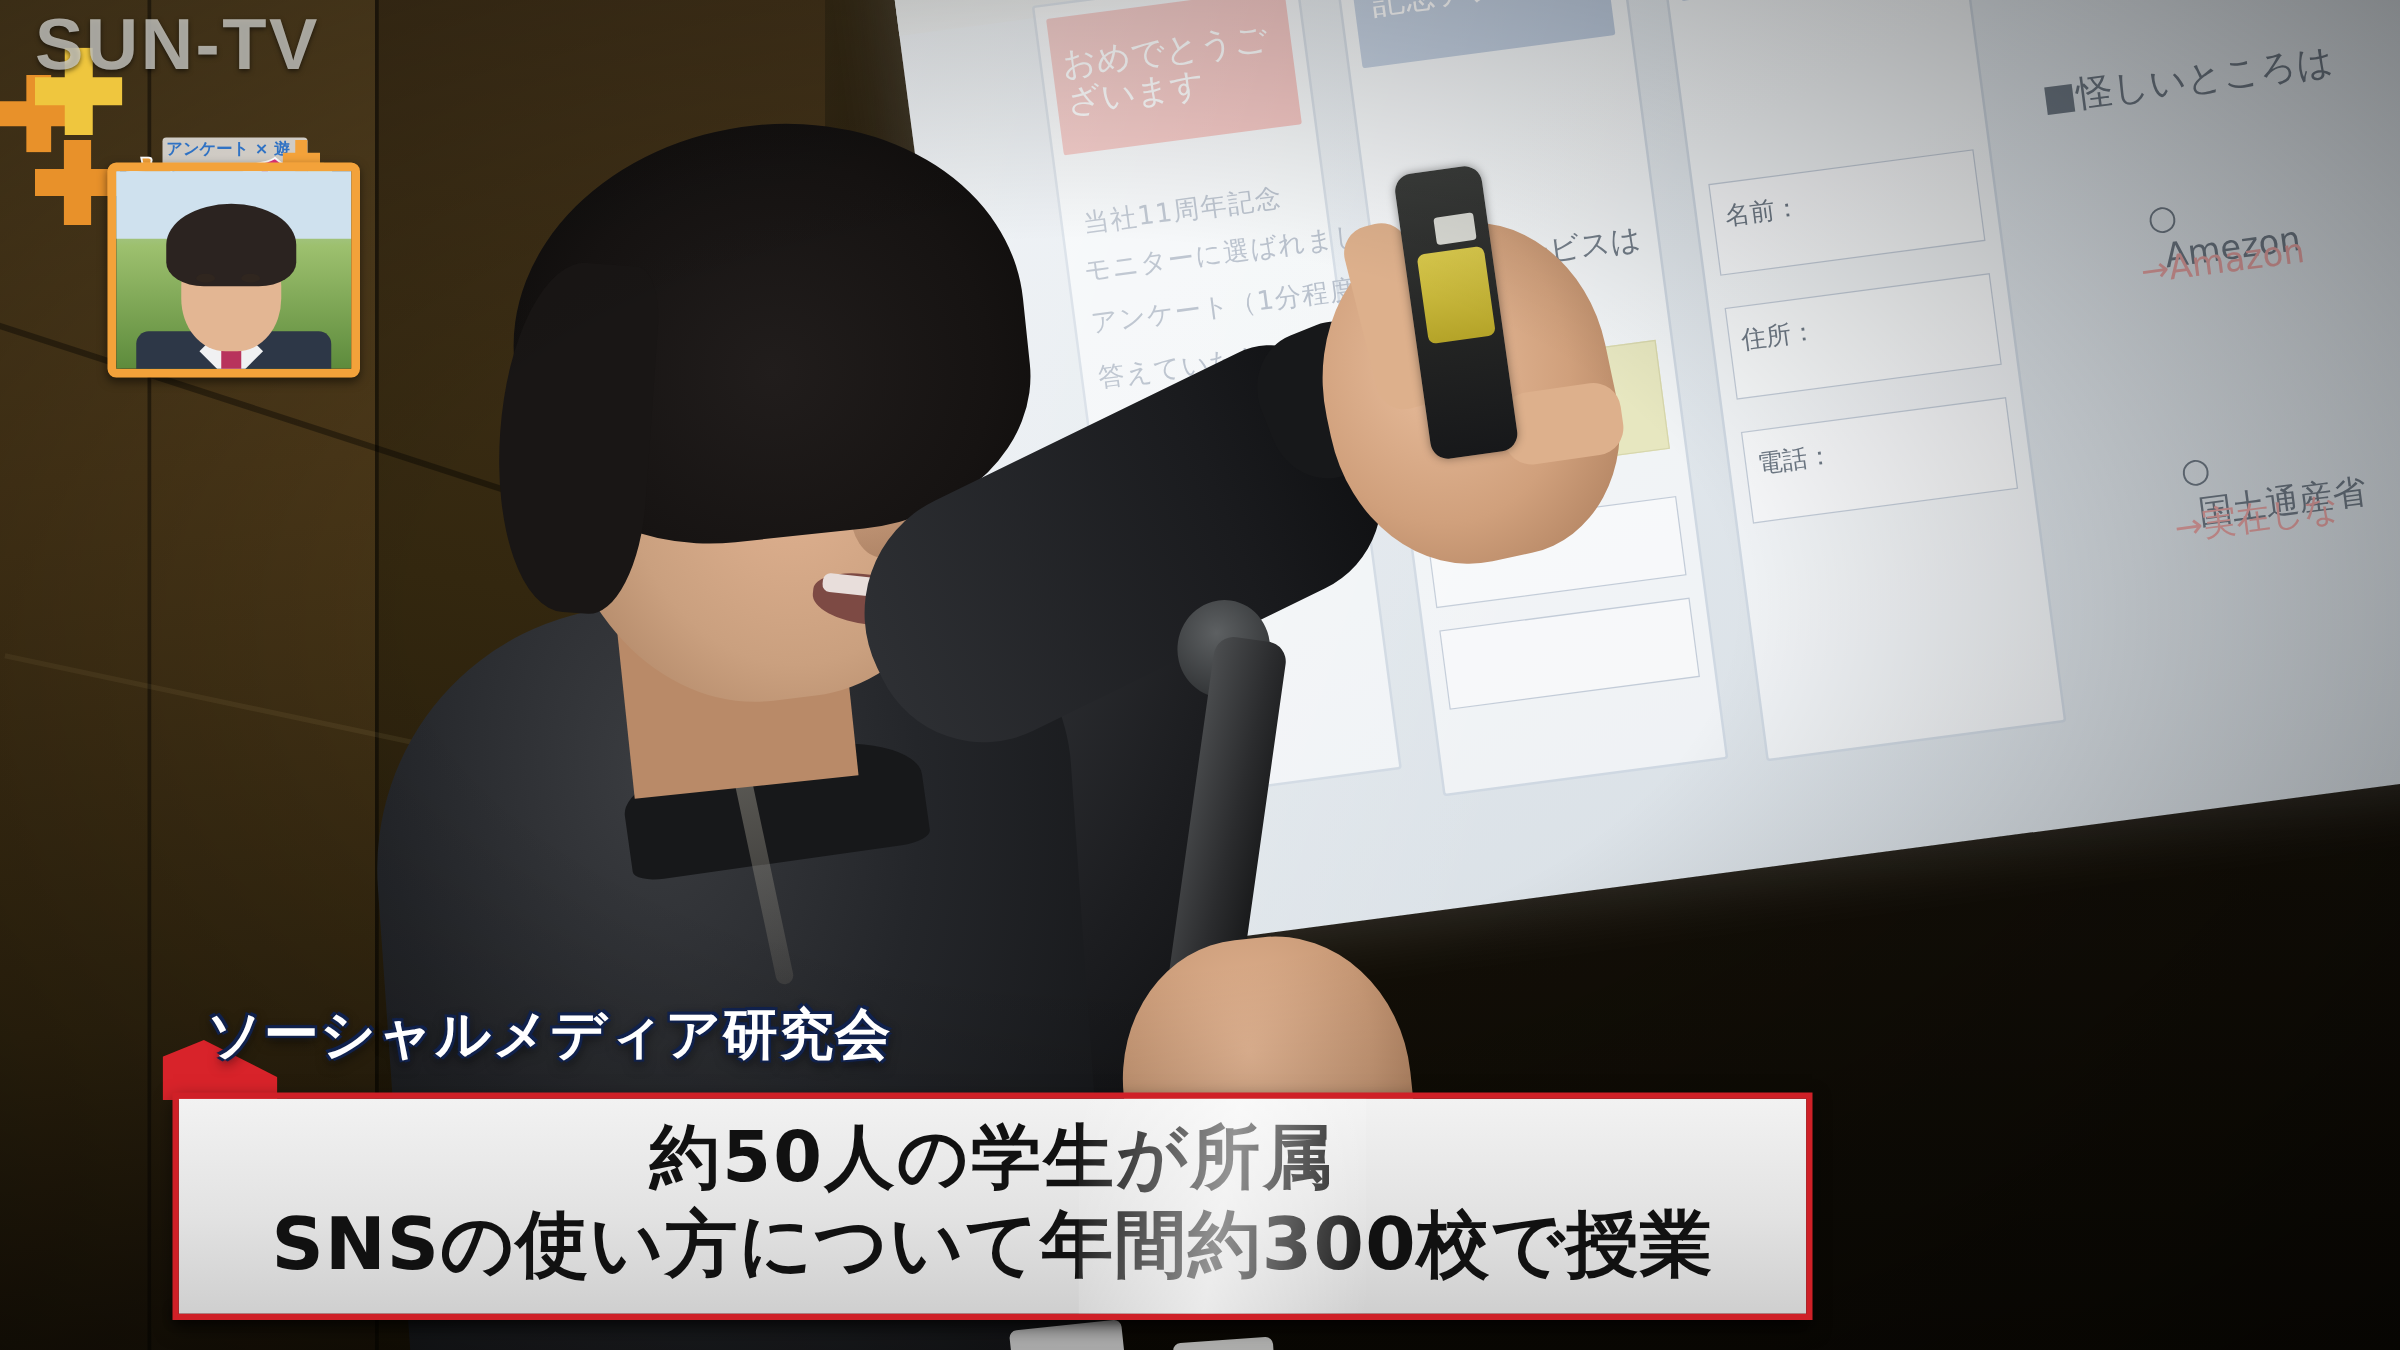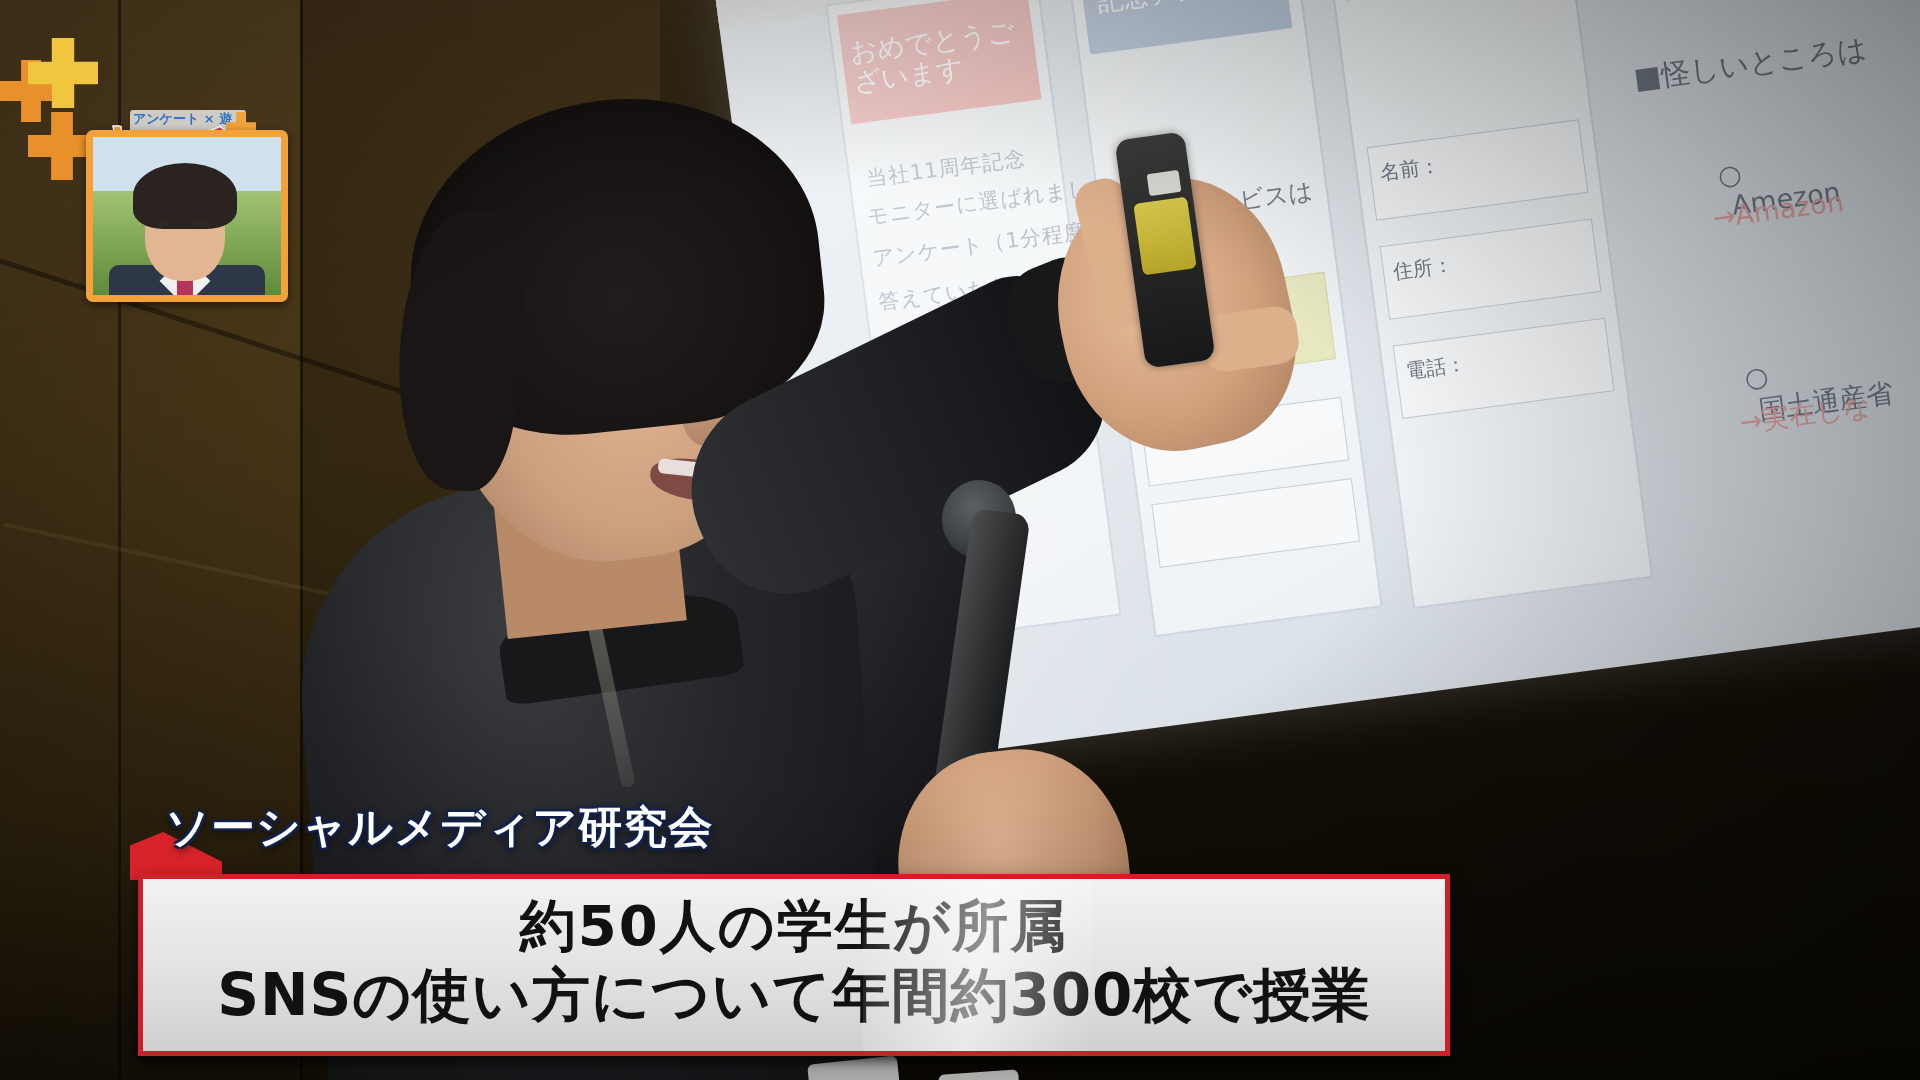--- a/index.html
+++ b/index.html
@@ -279,20 +279,21 @@
     <div class="badge-w"></div>
     <div class="badge-w2"></div>
   </div>
 
   <div class="wall-vign"></div>
 
   <div class="plus p1"></div>
   <div class="plus p2"></div>
   <div class="plus p3"></div>
 
+  <div class="station">SUN-TV</div>
 
   <div class="proglogo">
     <div class="pl-tag">アンケート × 遊ぶ</div>
     <div class="pl-k">キ</div>
     <div class="pl-ya">ャ</div>
     <div class="pl-tsu">ッ</div>
     <div class="pl-chi">チ</div>
     <div class="pl-plus"></div>
     <div class="plus pl-plus2" style="position:absolute;clip-path:polygon(34% 0,66% 0,66% 34%,100% 34%,100% 66%,66% 66%,66% 100%,34% 100%,34% 66%,0 66%,0 34%,34% 34%);"></div>
   </div>

